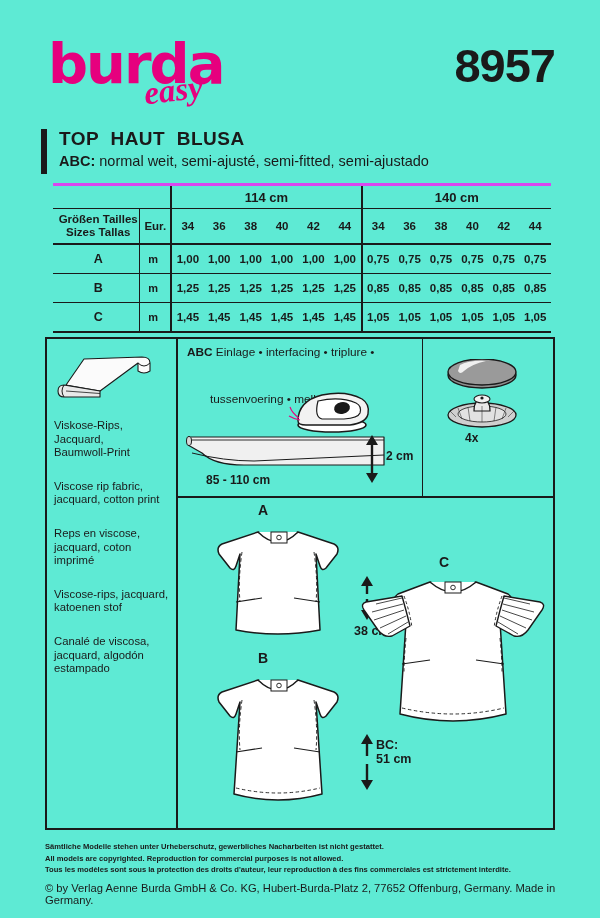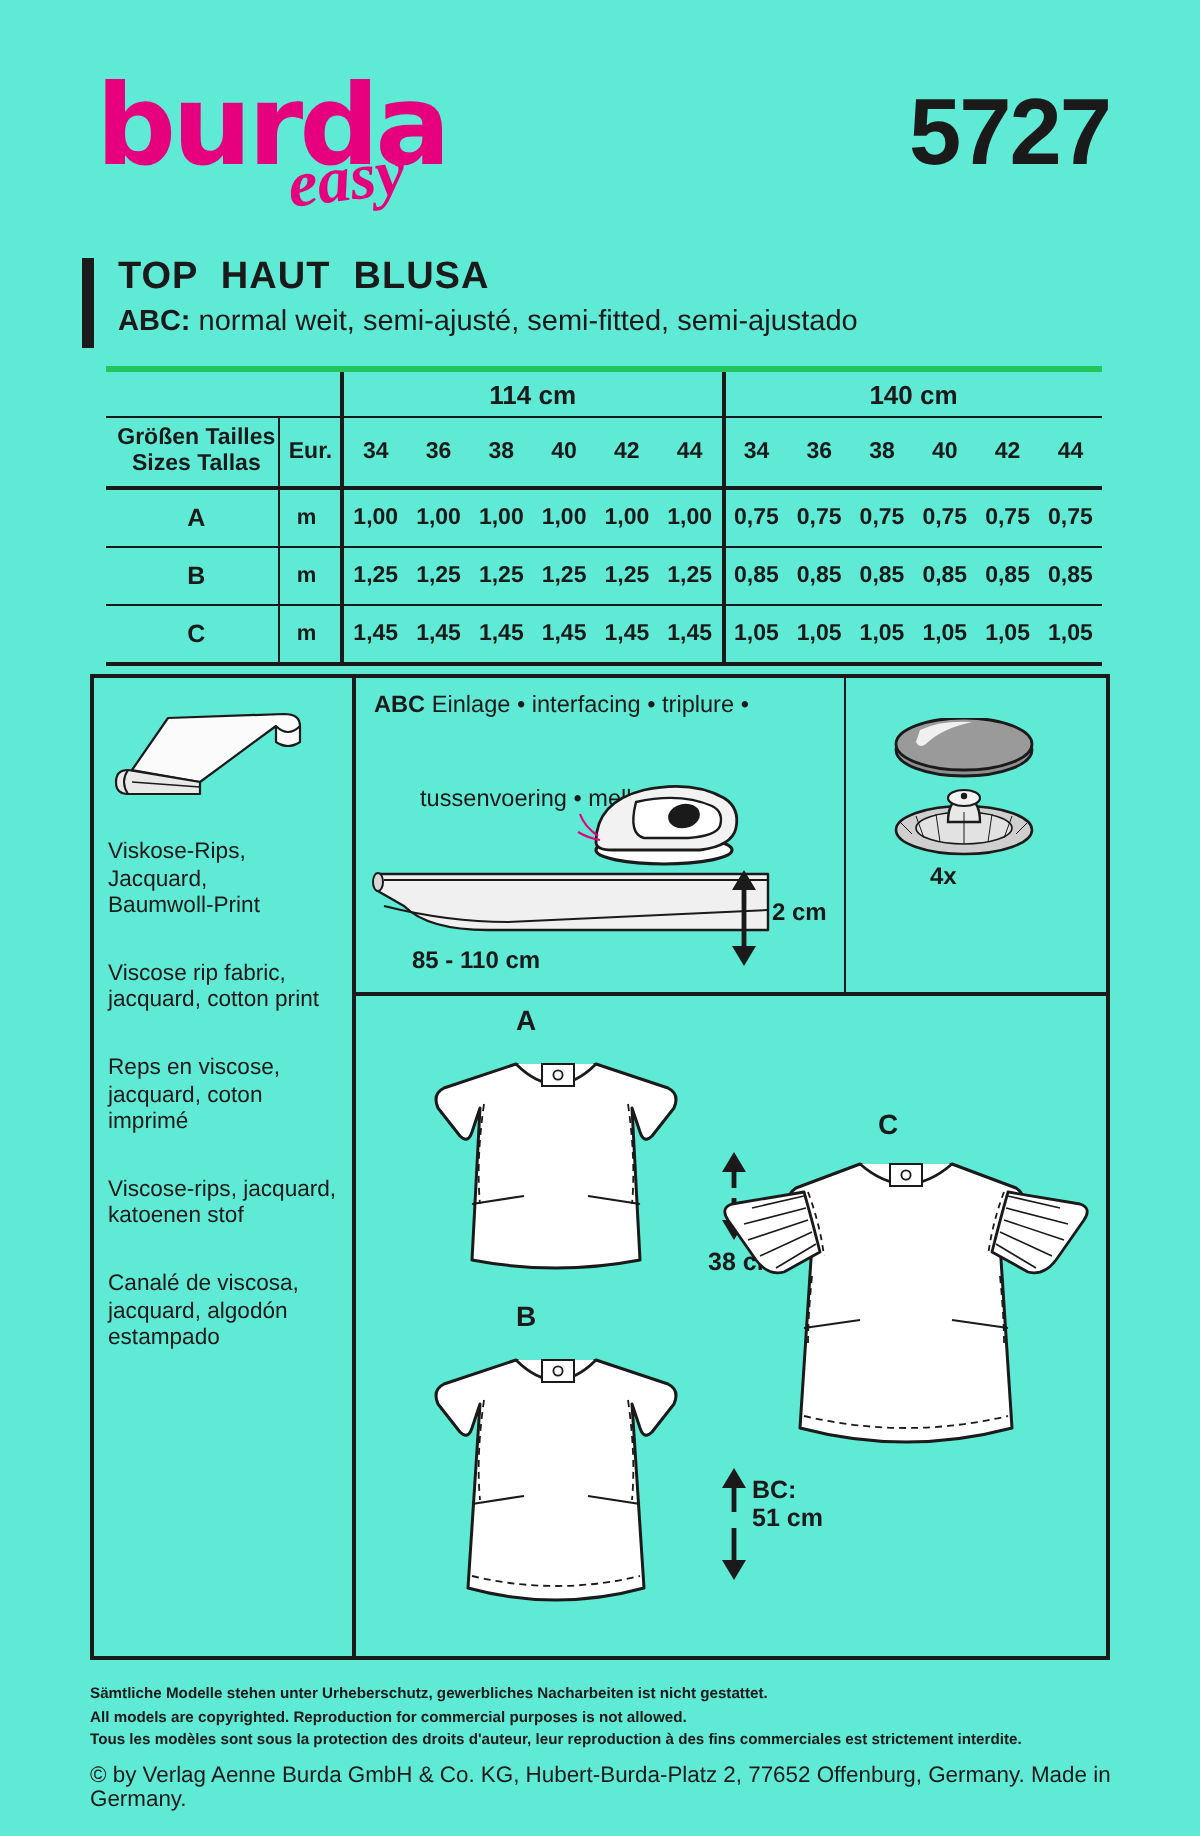--- a/index.html
+++ b/index.html
@@ -97,21 +97,21 @@
     width: 498px;
     font-size: 11.5px;
     font-weight: bold;
   }
   table.req td, table.req th {
     padding: 0;
     text-align: center;
     vertical-align: middle;
     font-weight: bold;
   }
-  .topline { border-top: 3px solid #22c55e; }
+  .topline { border-top: 3px solid #d946ef; }
   .hline  { border-top: 1.4px solid #1a1a1a; }
   .hline-thick { border-top: 2.4px solid #1a1a1a; }
   .vline-l { border-left: 1.4px solid #1a1a1a; }
   .vline-l-thick { border-left: 2.4px solid #1a1a1a; }
   .width-hdr {
     font-size: 13px;
     font-weight: bold;
     height: 22px;
   }
   .size-label-cell {
@@ -257,21 +257,21 @@
 </head>
 <body>
 
 <div id="page">
 
   <div id="header">
     <div id="logo-wrap">
       <span id="logo-burda" style="color: rgb(230, 0, 126);">burda</span>
       <span id="logo-easy" style="color: rgb(230, 0, 126);">easy</span>
     </div>
-    <div id="pattern-number">5727</div>
+    <div id="pattern-number">8957</div>
   </div>
 
   <div id="title-block">
     <div id="title-bar"></div>
     <div id="title-sub"><span class="views">ABC:</span><span> normal weit, semi-ajusté, semi-fitted, semi-ajustado</span></div>
     <div id="title-main">TOP  HAUT  BLUSA</div>
   </div>
 
   <div id="table-wrap">
     <table class="req">

